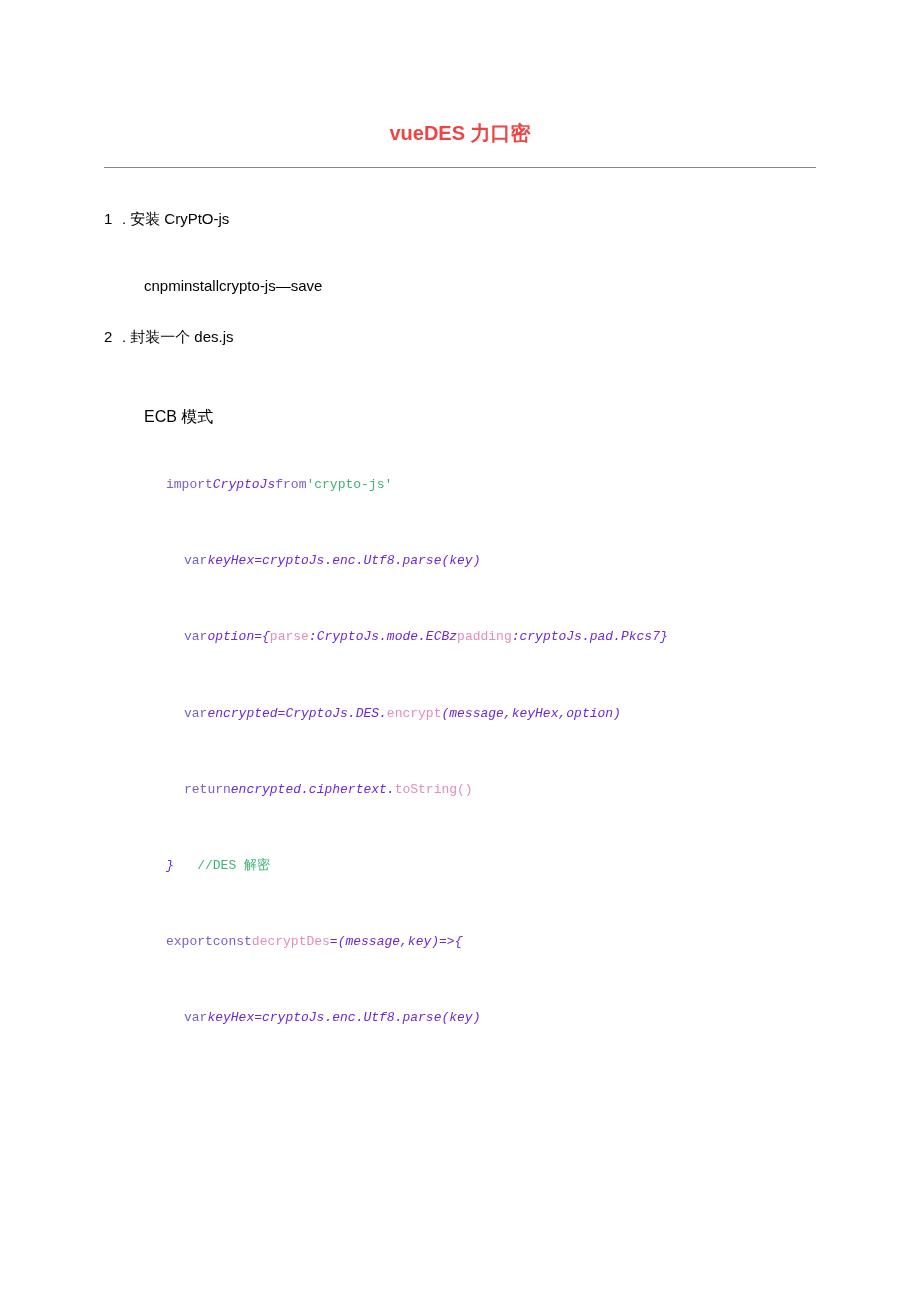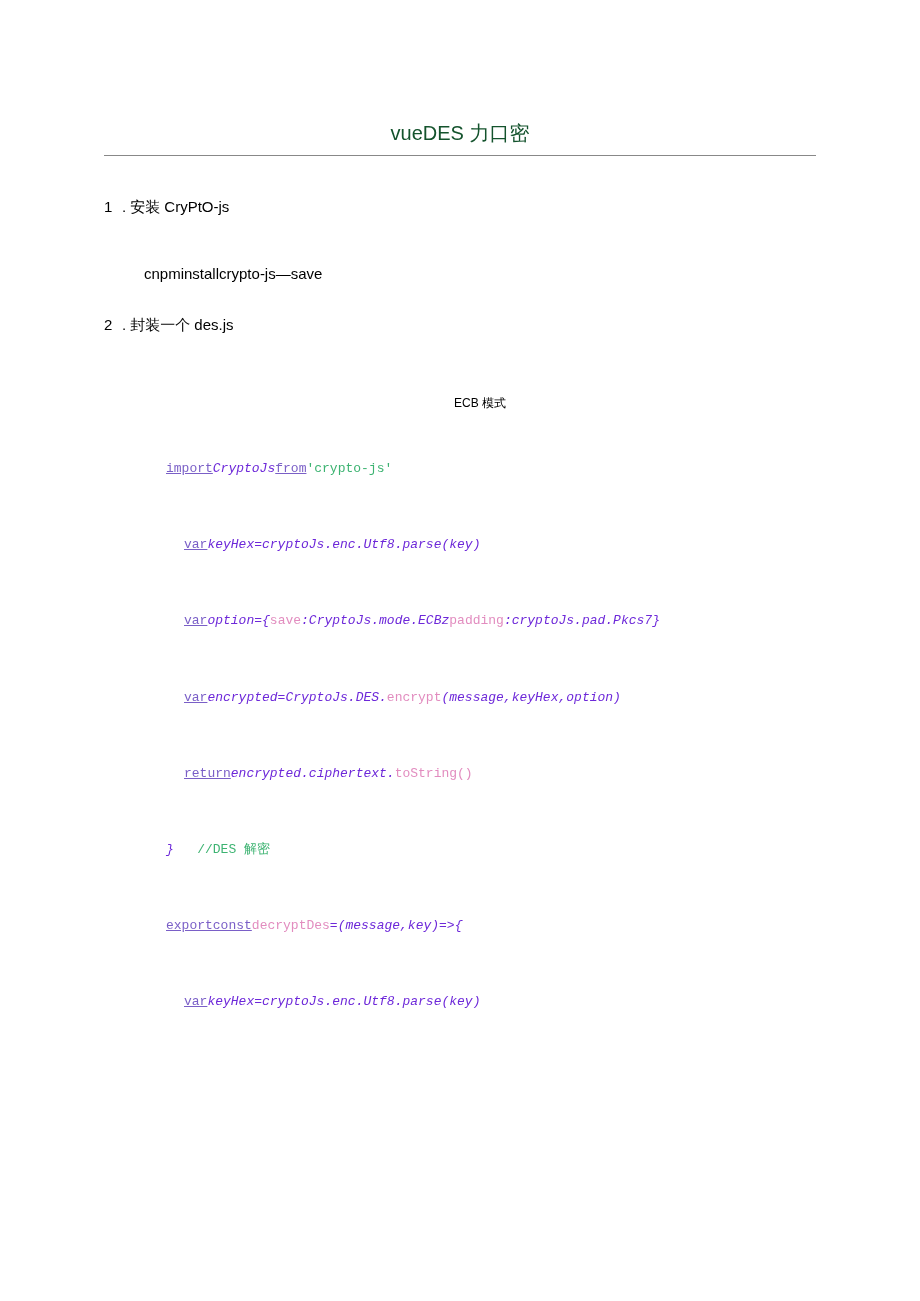--- a/index.html
+++ b/index.html
@@ -7,52 +7,52 @@
       width: 920px;
       min-height: 1301px;
       background: #fff;
       font-family: Arial, "Microsoft YaHei", sans-serif;
       color: #000;
       padding: 120px 104px 40px 104px;
     }
     .title {
       text-align: center;
       font-size: 20px;
-      font-weight: normal;
-      color: #14532d;
-      padding-bottom: 8px;
+      font-weight: bold;
+      color: #ef4444;
+      padding-bottom: 20px;
       border-bottom: 1px solid #888;
       margin-bottom: 42px;
     }
     .item {
       display: flex;
       align-items: baseline;
       margin-bottom: 18px;
       font-size: 15px;
     }
     .num {
       width: 18px;
       flex-shrink: 0;
     }
     .dot { margin-right: 4px; }
     .item-text {}
     .indent1 { padding-left: 40px; font-size: 15px; margin-top: 48px; margin-bottom: 34px; }
-    .indent2 { padding-left: 40px; font-size: 12px; margin-top: 60px; margin-bottom: 18px; text-align: center; }
+    .indent2 { padding-left: 40px; font-size: 16px; margin-top: 60px; margin-bottom: 18px; }
     .code {
       padding-left: 62px;
       font-family: "Courier New", monospace;
       font-size: 13px;
       line-height: 1.4;
       margin-top: 48px;
     }
     .code .line {
       margin-bottom: 58px;
       white-space: pre;
     }
-    .kw-purple { color: #7a5fc7; text-decoration: underline; }
+    .kw-purple { color: #7a5fc7; }
     .str-green { color: #3cb371; }
     .comment-green { color: #3cb371; }
     .method-pink { color: #e28cbf; }
     .txt { color: #6d28d9; font-style: italic; }
     .sub { padding-left: 18px; }
   </style>
 </head>
 <body>
 
 <div class="title">vueDES 力口密</div>
@@ -74,21 +74,21 @@
 <div class="indent2">ECB 模式</div>
 
 <div class="code">
 
   <div class="line"><span class="kw-purple">import</span><span class="txt">CryptoJs</span><span class="kw-purple">from</span><span class="str-green">'crypto-js'</span></div>
 
 
 
   <div class="line sub"><span class="kw-purple">var</span><span class="txt">keyHex=cryptoJs.enc.Utf8.parse(key)</span></div>
 
-  <div class="line sub"><span class="kw-purple">var</span><span class="txt">option={</span><span class="method-pink">save</span><span class="txt">:CryptoJs.mode.ECB</span><span class="txt">z</span><span class="method-pink">padding</span><span class="txt">:cryptoJs.pad.Pkcs7}</span></div>
+  <div class="line sub"><span class="kw-purple">var</span><span class="txt">option={</span><span class="method-pink">parse</span><span class="txt">:CryptoJs.mode.ECB</span><span class="txt">z</span><span class="method-pink">padding</span><span class="txt">:cryptoJs.pad.Pkcs7}</span></div>
 
   <div class="line sub"><span class="kw-purple">var</span><span class="txt">encrypted=CryptoJs.DES.</span><span class="method-pink">encrypt</span><span class="txt">(message,keyHex,option)</span></div>
 
   <div class="line sub"><span class="kw-purple">return</span><span class="txt">encrypted.ciphertext.</span><span class="method-pink">toString()</span></div>
 
   <div class="line"><span class="txt">}</span><span>   </span><span class="comment-green">//DES 解密</span></div>
 
   <div class="line"><span class="kw-purple">exportconst</span><span class="method-pink">decryptDes</span><span class="txt">=(message,key)=&gt;{</span></div>
 
   <div class="line sub"><span class="kw-purple">var</span><span class="txt">keyHex=cryptoJs.enc.Utf8.parse(key)</span></div>

